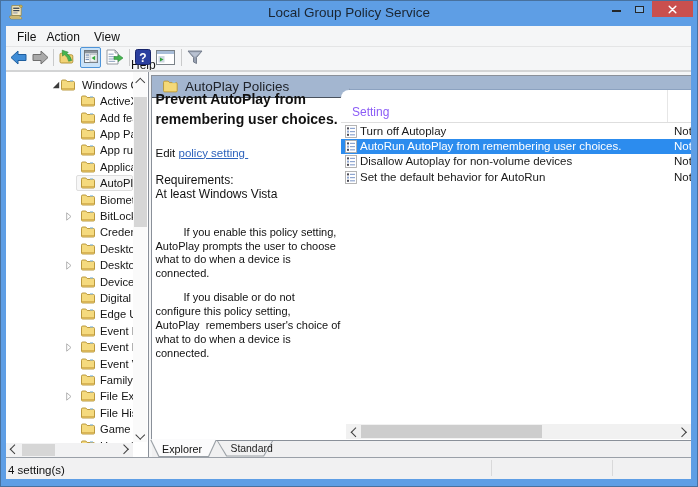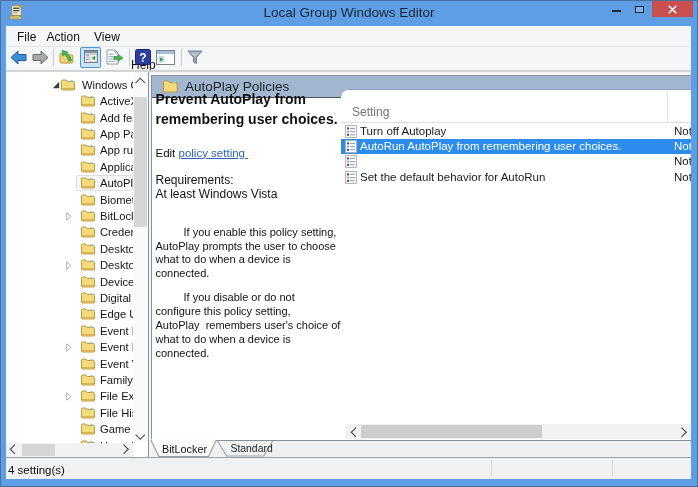--- a/index.html
+++ b/index.html
@@ -20,21 +20,21 @@
 
 <svg class="abs" style="left:9px;top:4px" width="15" height="16" viewBox="0 0 15 16">
   <path d="M2.8 1.6 L10.6 1.6 L12.2 2.6 L12.2 11.5 L2.8 11.5 Z" fill="#F3E9C6" stroke="#99873F" stroke-width="0.8"></path>
   <path d="M10.4 1.2 Q13.2 0.4 13.4 2.4 Q13.4 3.8 11.6 3.6 L10.6 2.8 Z" fill="#CDB75C" stroke="#99873F" stroke-width="0.7"></path>
   <rect x="4.2" y="3.6" width="6.2" height="1.3" fill="#39424E"></rect>
   <rect x="4.2" y="6" width="6.2" height="1.2" fill="#39424E"></rect>
   <rect x="4.2" y="8.3" width="4.4" height="1.2" fill="#9AA0A8"></rect>
   <path d="M0.8 12 L10.2 12 L12.6 13.6 L12.6 14.9 L2 14.9 Q0.3 14.4 0.8 12 Z" fill="#EFE0A8" stroke="#99873F" stroke-width="0.8"></path>
   <path d="M1.6 13.4 L11 13.4" stroke="#C5AD5C" stroke-width="0.9"></path>
 </svg>
-<div class="abs" style="left:0;right:0;top:5px;text-align:center;font-size:13.5px;color:#1A2531;">Local Group Windows Editor</div>
+<div class="abs" style="left:0;right:0;top:5px;text-align:center;font-size:13.5px;color:#1A2531;">Local Group Policy Service</div>
 <div class="abs" style="left:611.5px;top:10px;width:9px;height:1.8px;background:#23272B;"></div>
 <div class="abs" style="left:634.5px;top:5.5px;width:7px;height:5px;border:1.6px solid #23272B;background:#7FB5EC;"></div>
 <div class="abs" style="left:652px;top:1px;width:41px;height:16px;background:#C9504E;"></div>
 <svg class="abs" style="left:668px;top:4.5px" width="9" height="9" viewBox="0 0 9 9">
   <path d="M1.2 1.2 L7.8 7.8 M7.8 1.2 L1.2 7.8" stroke="#fff" stroke-width="1.5" stroke-linecap="round"></path>
 </svg>
 
 <div class="abs" style="left:6px;top:26px;width:685px;height:453px;background:#F5F6F7;"></div>
 
 <div class="abs t12" style="left:17px;top:29.5px;">File</div>
@@ -294,55 +294,56 @@
   <div class="abs" style="left:3.5px;top:70.5px;font-size:11.5px;color:#111;">Edit <span style="color:#2E63BC;text-decoration:underline;">policy setting&nbsp;</span></div>
   <div class="abs" style="left:3.5px;top:98px;font-size:12px;color:#111;line-height:13.5px;">Requirements:<br>At least Windows Vista</div>
   <div class="abs" style="left:3.5px;top:139.5px;width:186px;font-size:11px;color:#111;line-height:13.85px;white-space:nowrap;">
     <div style="height:10.3px;"></div>
     <div><span style="padding-left:28px;"></span>If you enable this policy setting,<br>AutoPlay prompts the user to choose<br>what to do when a device is<br>connected.</div>
     <div style="height:10.3px;"></div>
     <div><span style="padding-left:28px;"></span>If you disable or do not<br>configure this policy setting,<br>AutoPlay&nbsp; remembers user's choice of<br>what to do when a device is<br>connected.</div>
   </div>
 
   <div class="abs" style="left:189px;top:13.5px;width:351px;height:352px;background:#fff;border-top-left-radius:8px;"></div>
-  <div class="lrow" style="left:200px;top:29px;color:#737373;font-size:12px;">Setting</div>
+  <div class="lrow" style="left:200px;top:29px;color:#8b5cf6;font-size:12px;">Setting</div>
   <div class="abs" style="left:515px;top:14px;width:1px;height:31.5px;background:#E6E6E6;"></div>
   <div class="abs" style="left:189px;top:45.5px;width:351px;height:1px;background:#DEDEDE;"></div>
   <div class="abs" style="left:189px;top:63.1px;width:351px;height:15px;background:#2C8CEE;"></div>
   <svg class="abs" style="left:193px;top:49px" width="12" height="13">
         <use href="#seticon"></use>
       </svg>
   <div class="lrow" style="left:208px;top:49px;">Turn off Autoplay</div>
   <div class="lrow" style="left:522px;top:49px;">Not</div>
   <svg class="abs" style="left:193px;top:64px" width="12" height="13">
         <use href="#seticon"></use>
       </svg>
   <div class="lrow" style="left:208px;top:64.2px;color:#fff;">AutoRun AutoPlay from remembering user choices.</div>
   <div class="lrow" style="left:522px;top:64.2px;color:#fff;">Not</div>
   <svg class="abs" style="left:193px;top:79.4px" width="12" height="13">
         <use href="#seticon"></use>
       </svg>
+  <div class="lrow" style="left:208px;top:79.4px;">Disallow Autoplay for non-volume devices</div>
   <div class="lrow" style="left:522px;top:79.4px;">Not</div>
   <svg class="abs" style="left:193px;top:94.6px" width="12" height="13">
         <use href="#seticon"></use>
       </svg>
   <div class="lrow" style="left:208px;top:94.6px;">Set the default behavior for AutoRun</div>
   <div class="lrow" style="left:522px;top:94.6px;">Not</div>
 
   <div class="abs" style="left:194px;top:347.5px;width:345px;height:15px;background:#F1F1F1;"></div>
   <div class="abs" style="left:209px;top:348.5px;width:181px;height:13.5px;background:#CDCDCD;"></div>
   <div class="abs chev-lt" style="left:200px;top:352.5px;"></div>
   <div class="abs chev-rt" style="left:527px;top:352.5px;"></div>
 </div>
 
 <div class="abs" style="left:152px;top:441px;width:539px;height:15.5px;background:#F0F0F1;"></div>
 <div class="abs" style="left:217px;top:440px;width:474px;height:1px;background:#8A9099;"></div>
 <div class="abs" style="left:150px;top:439.5px;width:67px;height:17.5px;background:#9AA0A6;clip-path:polygon(0 0,100% 0,88% 100%,12.7% 100%);"></div>
 <div class="abs" style="left:151px;top:439px;width:65px;height:17px;background:#FBFBFC;clip-path:polygon(0 0,100% 0,88% 100%,12.8% 100%);"></div>
-<div class="abs" style="left:162px;top:443px;font-size:10.8px;color:#111;">BitLocker</div>
+<div class="abs" style="left:162px;top:443px;font-size:10.8px;color:#111;">Explorer</div>
 <div class="abs" style="left:217px;top:441px;width:56px;height:15.5px;background:#9AA0A6;clip-path:polygon(0 0,100% 0,84% 100%,16.5% 100%);"></div>
 <div class="abs" style="left:218px;top:441px;width:54px;height:14.5px;background:#F1F1F2;clip-path:polygon(0 0,100% 0,84% 100%,16.6% 100%);"></div>
 <div class="abs" style="left:230.5px;top:443px;font-size:10.4px;color:#222;">Standard</div>
 
 <div class="abs" style="left:6px;top:456.5px;width:685px;height:1px;background:#9AA0A8;"></div>
 <div class="abs" style="left:6px;top:457.5px;width:685px;height:21.5px;background:#F1F1F2;"></div>
 <div class="abs" style="left:491px;top:460px;width:1px;height:16px;background:#D9D9DA;"></div>
 <div class="abs" style="left:612px;top:460px;width:1px;height:16px;background:#D9D9DA;"></div>
 <div class="abs" style="left:8px;top:463.5px;font-size:11.5px;color:#111;">4 setting(s)</div>
 

